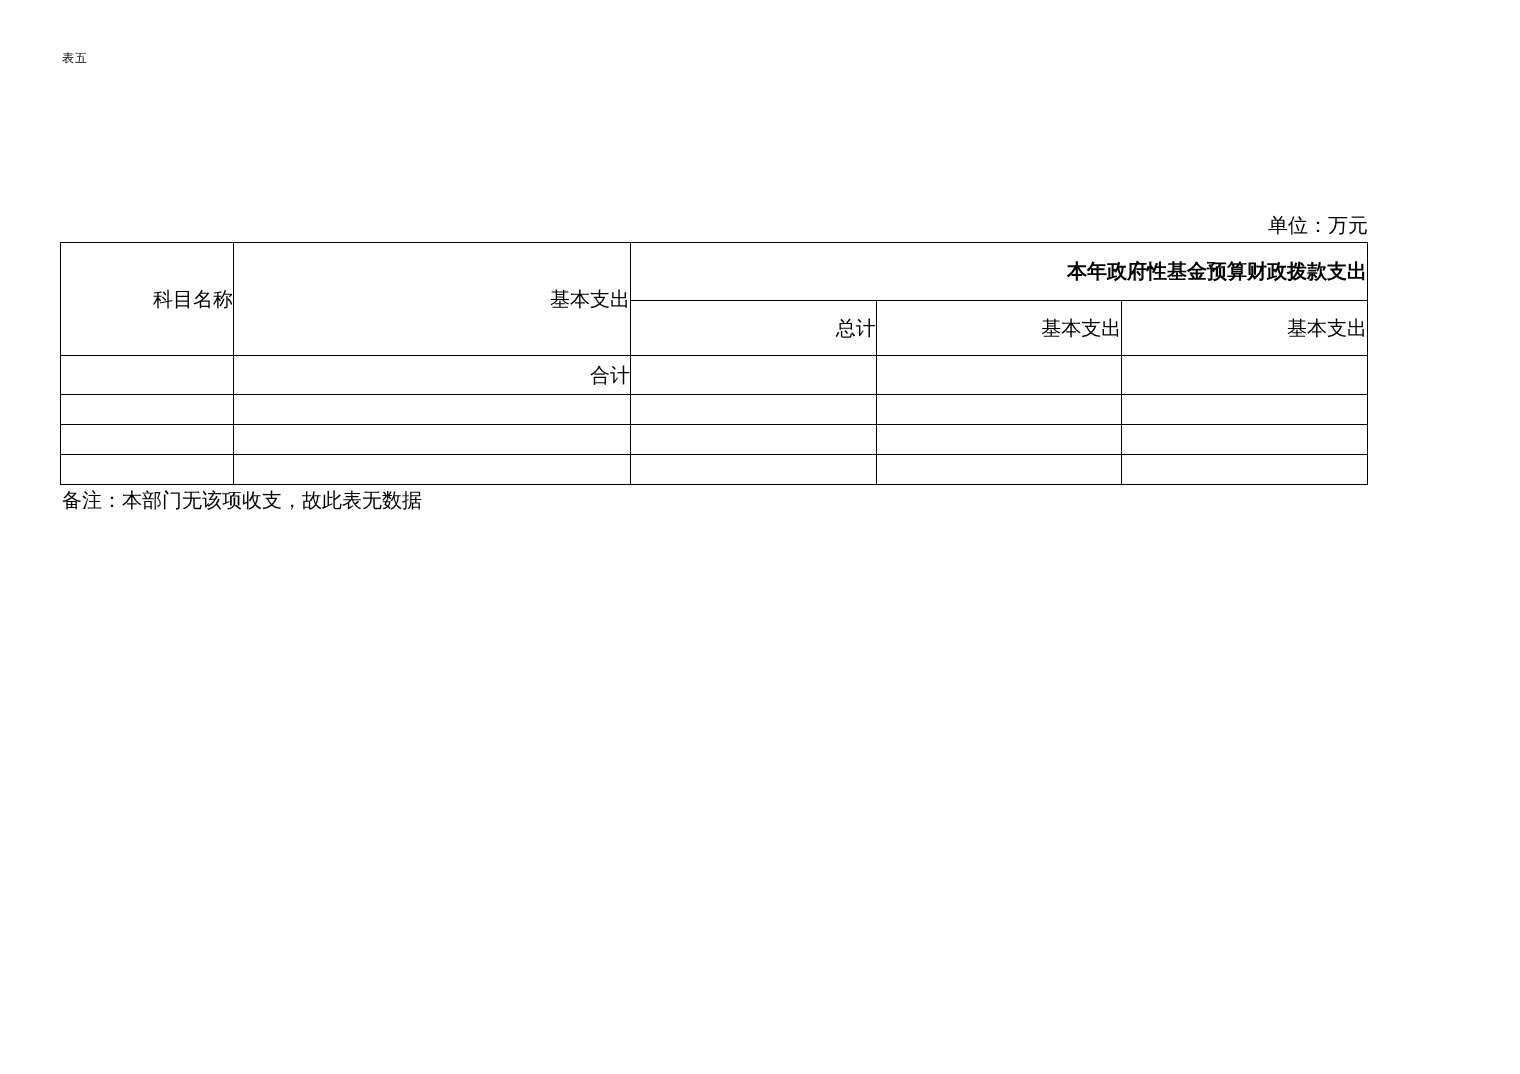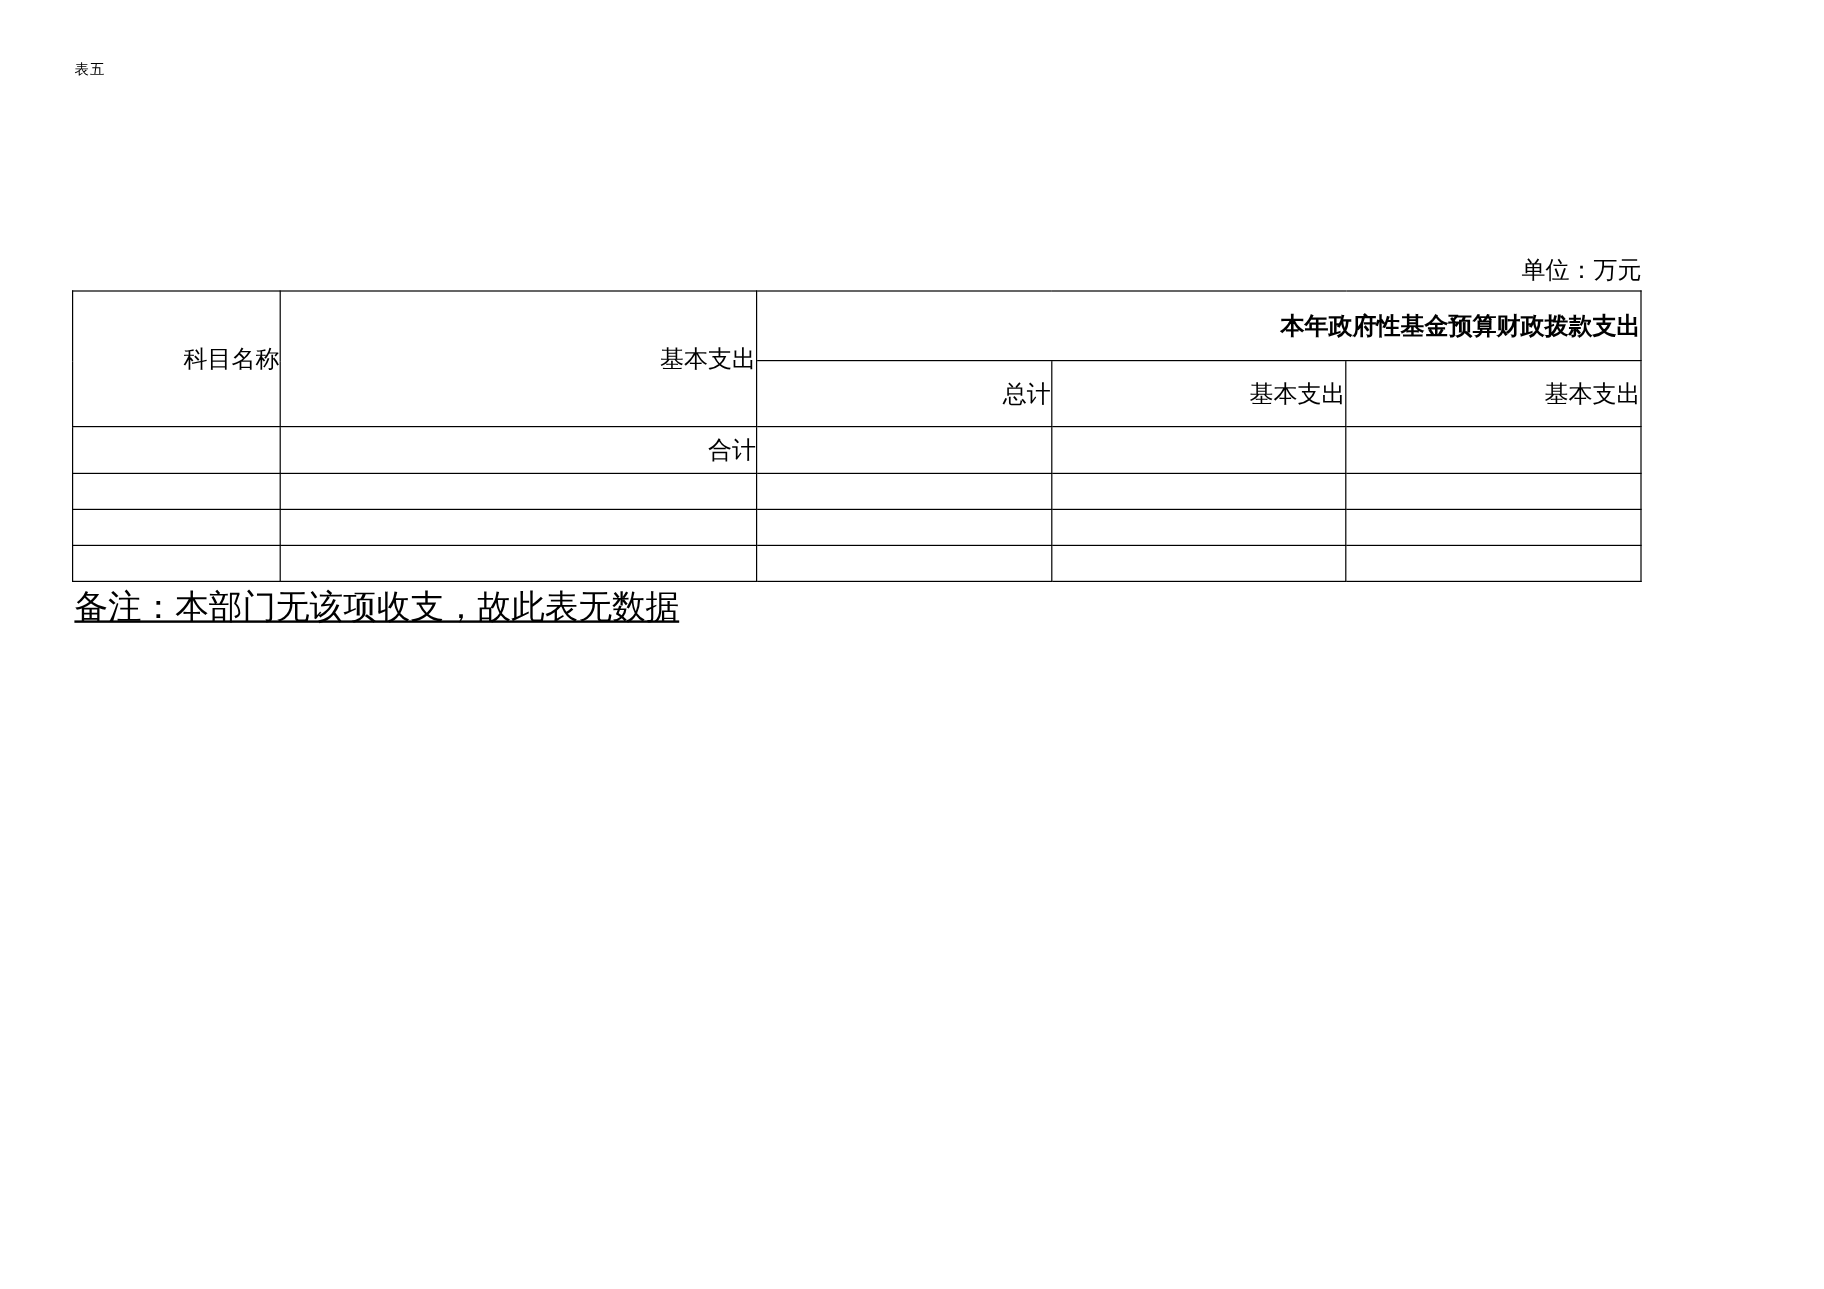--- a/index.html
+++ b/index.html
@@ -80,23 +80,22 @@
   .col-head {
     font-size: 21px;
   }
   .leftish-total {
     font-size: 19px;
   }
   .remark {
     position: absolute;
     left: 62px;
     top: 487px;
-    font-size: 28px;
+    font-size: 20px;
     font-family: "Liberation Serif", "DejaVu Serif", serif;
-    text-decoration: underline;
   }
 </style>
 </head>
 <body>
 
 <div class="page">
 
   <div class="sheet-label">表五</div>
 
 

